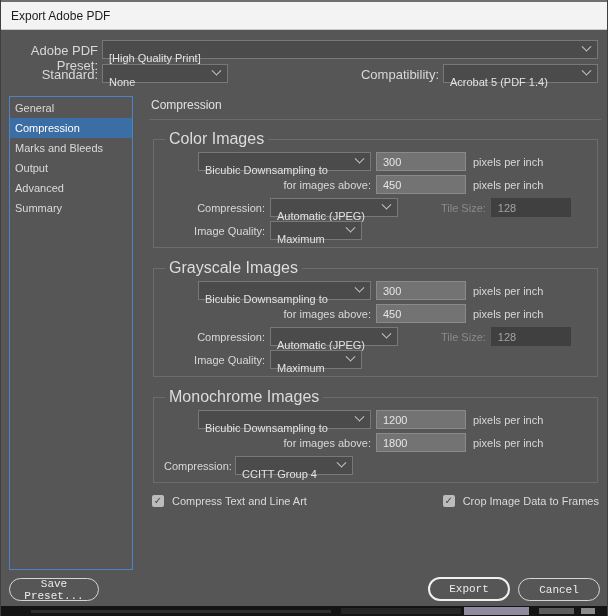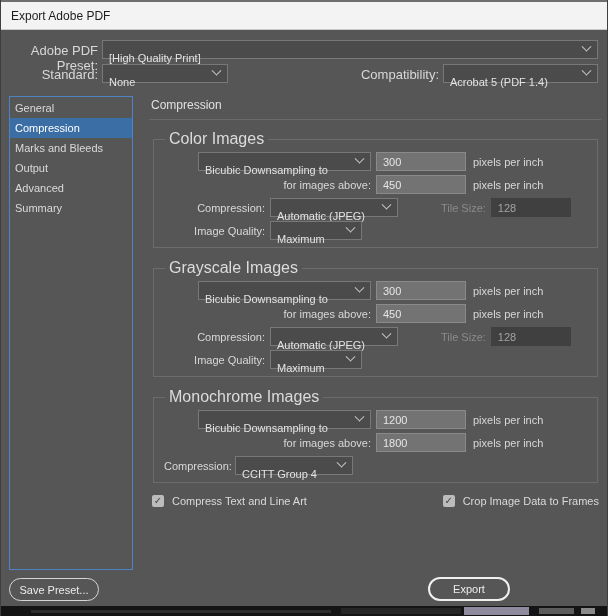--- a/index.html
+++ b/index.html
@@ -66,21 +66,21 @@
   
   .check-row { display:flex; justify-content:space-between; margin:12px 2px 0 3px; width:447px; }
   .check-group { display:flex; align-items:center; gap:8px; cursor:default; }
   .cb { width:12px; height:12px; background:#bcbcbc; border-radius:2px; flex:none;
         display:flex; align-items:center; justify-content:center; }
   .cb .mark { color:#424242; font-size:10px; font-weight:bold; line-height:1; transform:translateY(-0.5px); }
   .check-label { font-size:11px; color:#dadada; }
 
   
   .btn { position:absolute; height:23px; border-radius:12px; background:transparent; border:1px solid #d6d6d6;
-         color:#ececec; font-size:11px; font-family:Liberation Sans, sans-serif; display:flex; align-items:center;
+         color:#ececec; font-size:11px; font-family:Liberation Mono, monospace; display:flex; align-items:center;
          justify-content:center; cursor:default; }
   #save-preset-btn { left:8px; top:578px; width:90px; }
   #export-btn { left:427px; top:577px; width:82px; height:24px; border-width:2px; border-color:#f0f0f0; }
   #cancel-btn { left:517px; top:578px; width:82px; }
 
   
   .bottom-strip { position:absolute; left:0; right:0; bottom:0; height:10px; background:#141414; }
   .bottom-strip .n1 { position:absolute; left:30px; top:4px; width:300px; height:3px; background:#2e2e2e; }
   .bottom-strip .n2 { position:absolute; left:340px; top:2px; width:120px; height:6px; background:#262626; }
   .bottom-strip .n3 { position:absolute; left:463px; top:1px; width:65px; height:8px; background:#8f8a9e; }
@@ -246,20 +246,21 @@
         <span class="cb">
             <span class="mark">✓</span>
           </span>
         <span class="check-label">Crop Image Data to Frames</span>
       </div>
     </div>
   </div>
 
   <button class="btn" id="save-preset-btn">Save Preset...</button>
   <button class="btn" id="export-btn">Export</button>
+  <button class="btn" id="cancel-btn">Cancel</button>
 
   <div class="bottom-strip">
     <span class="n1"></span>
       <span class="n2"></span>
       <span class="n3"></span>
       <span class="n4"></span>
       <span class="n5"></span>
   </div>
 
 </div>

